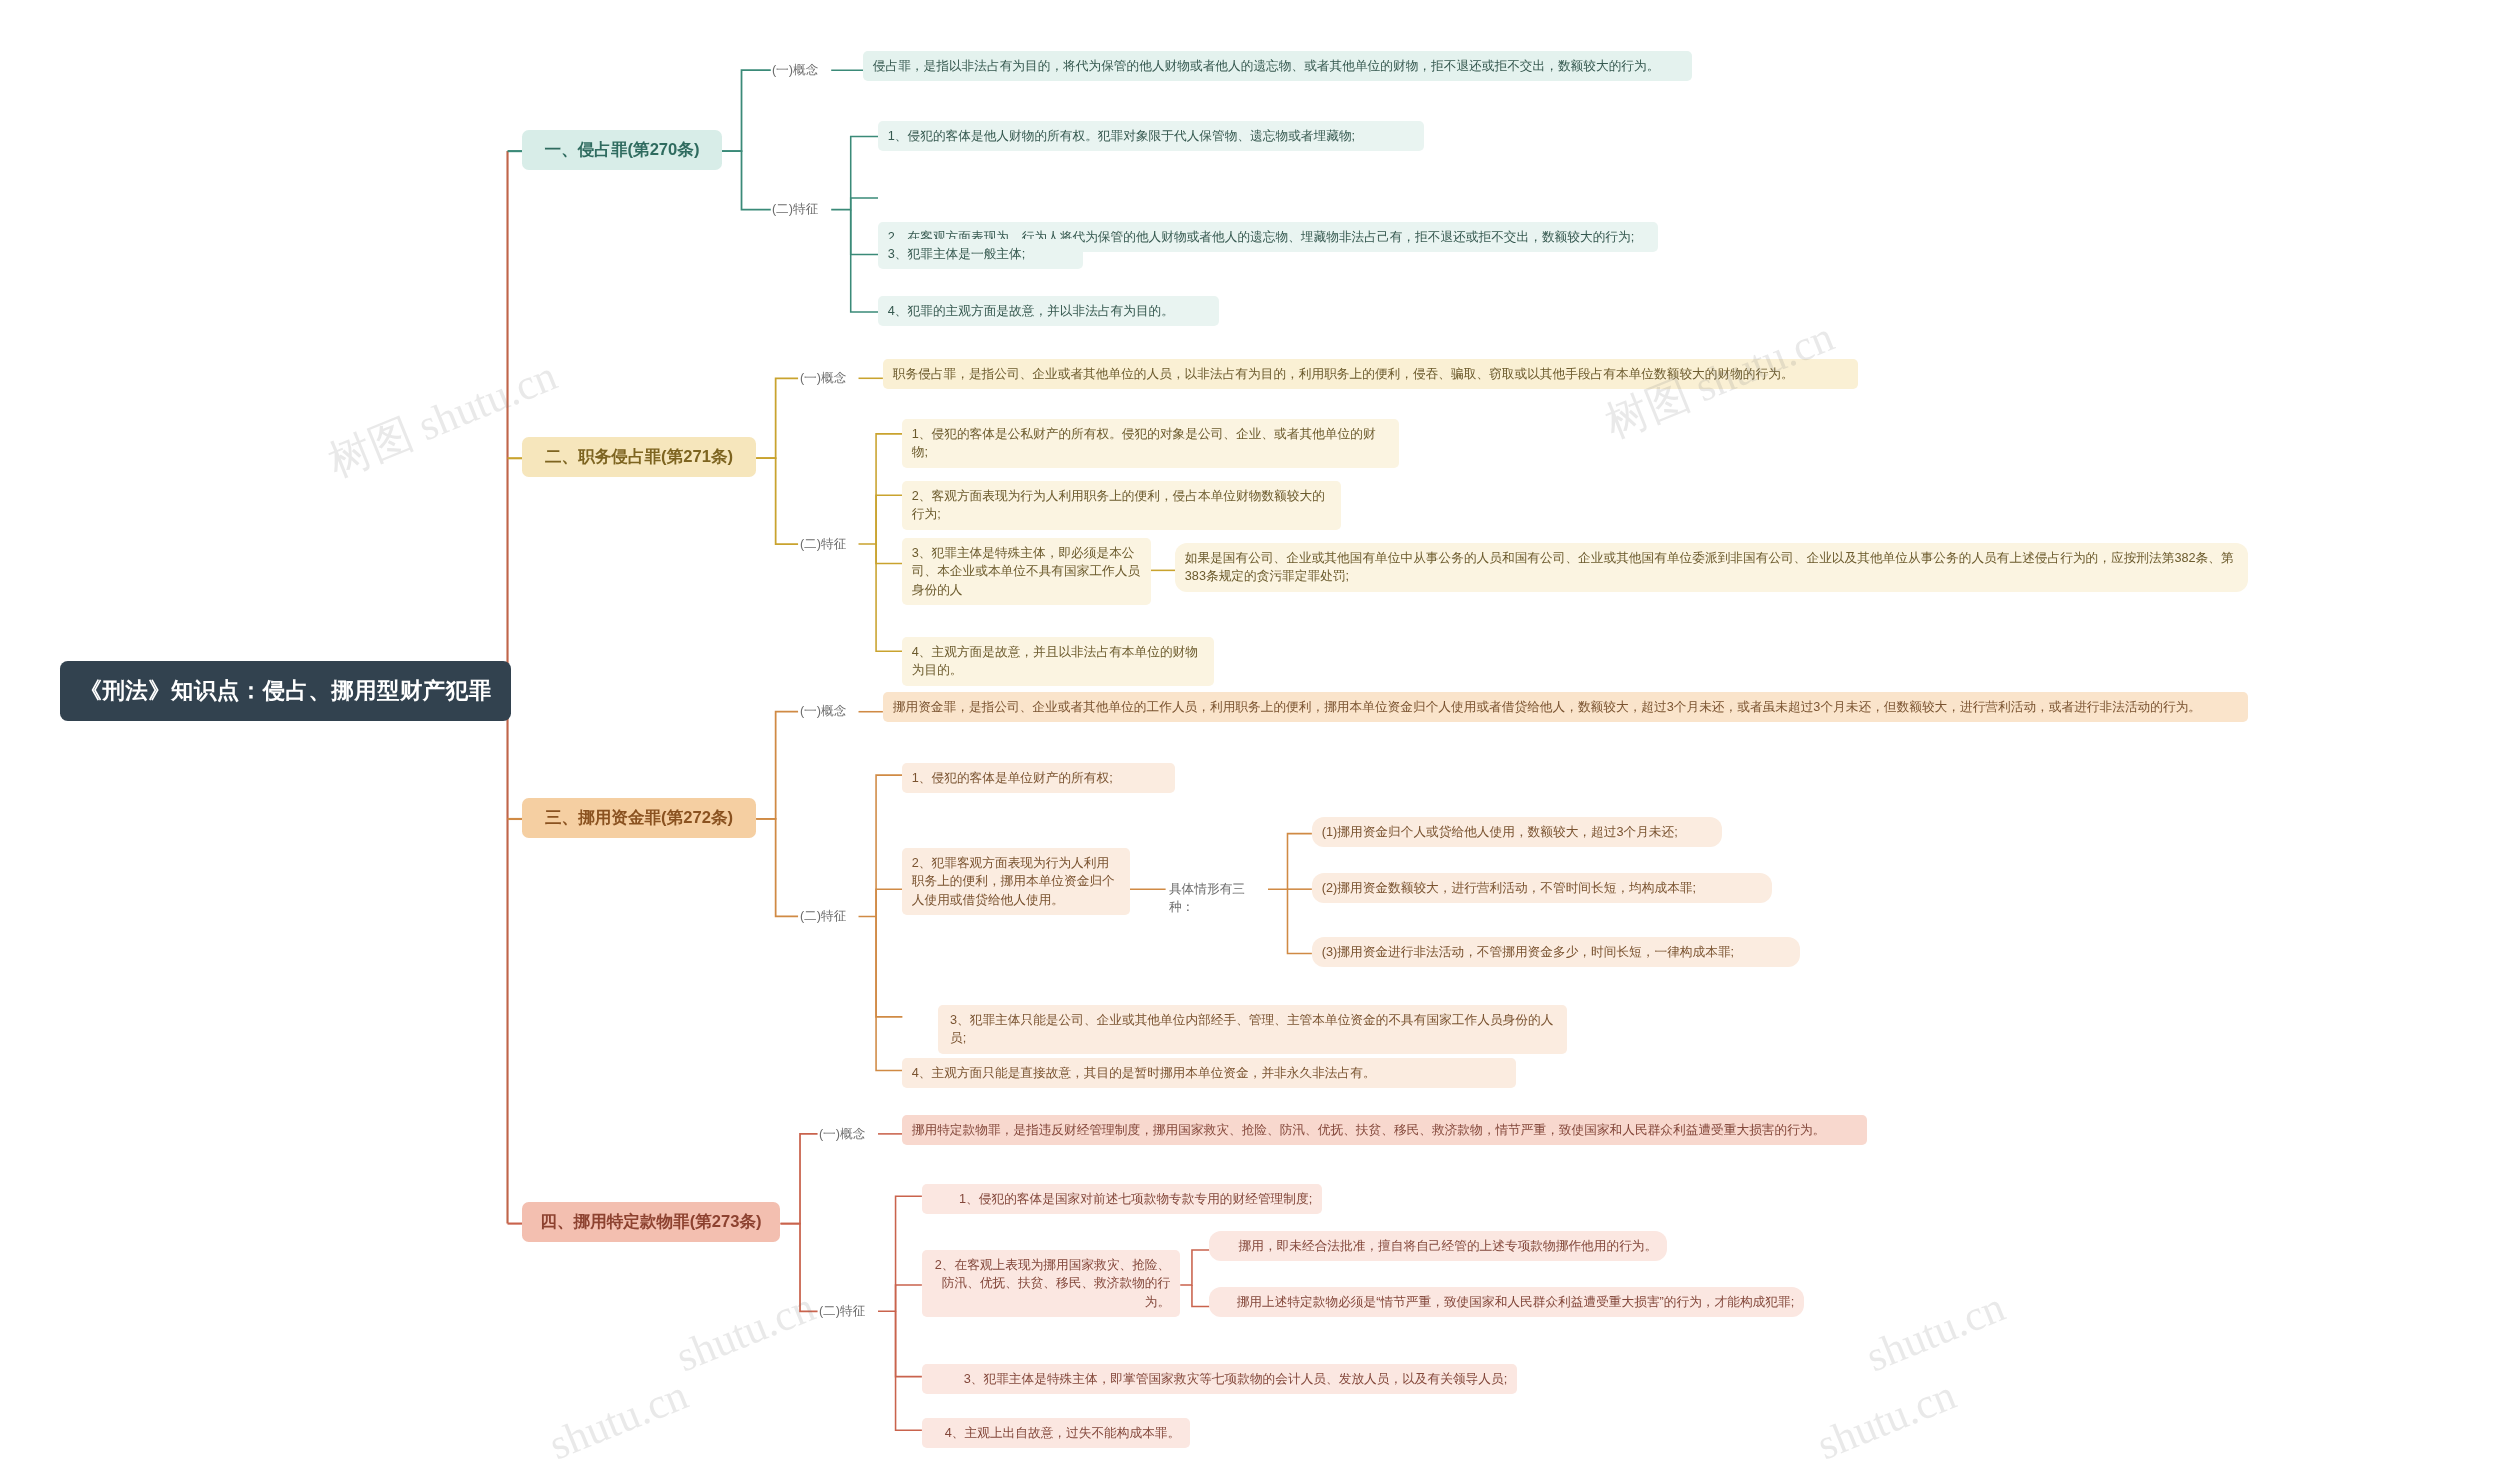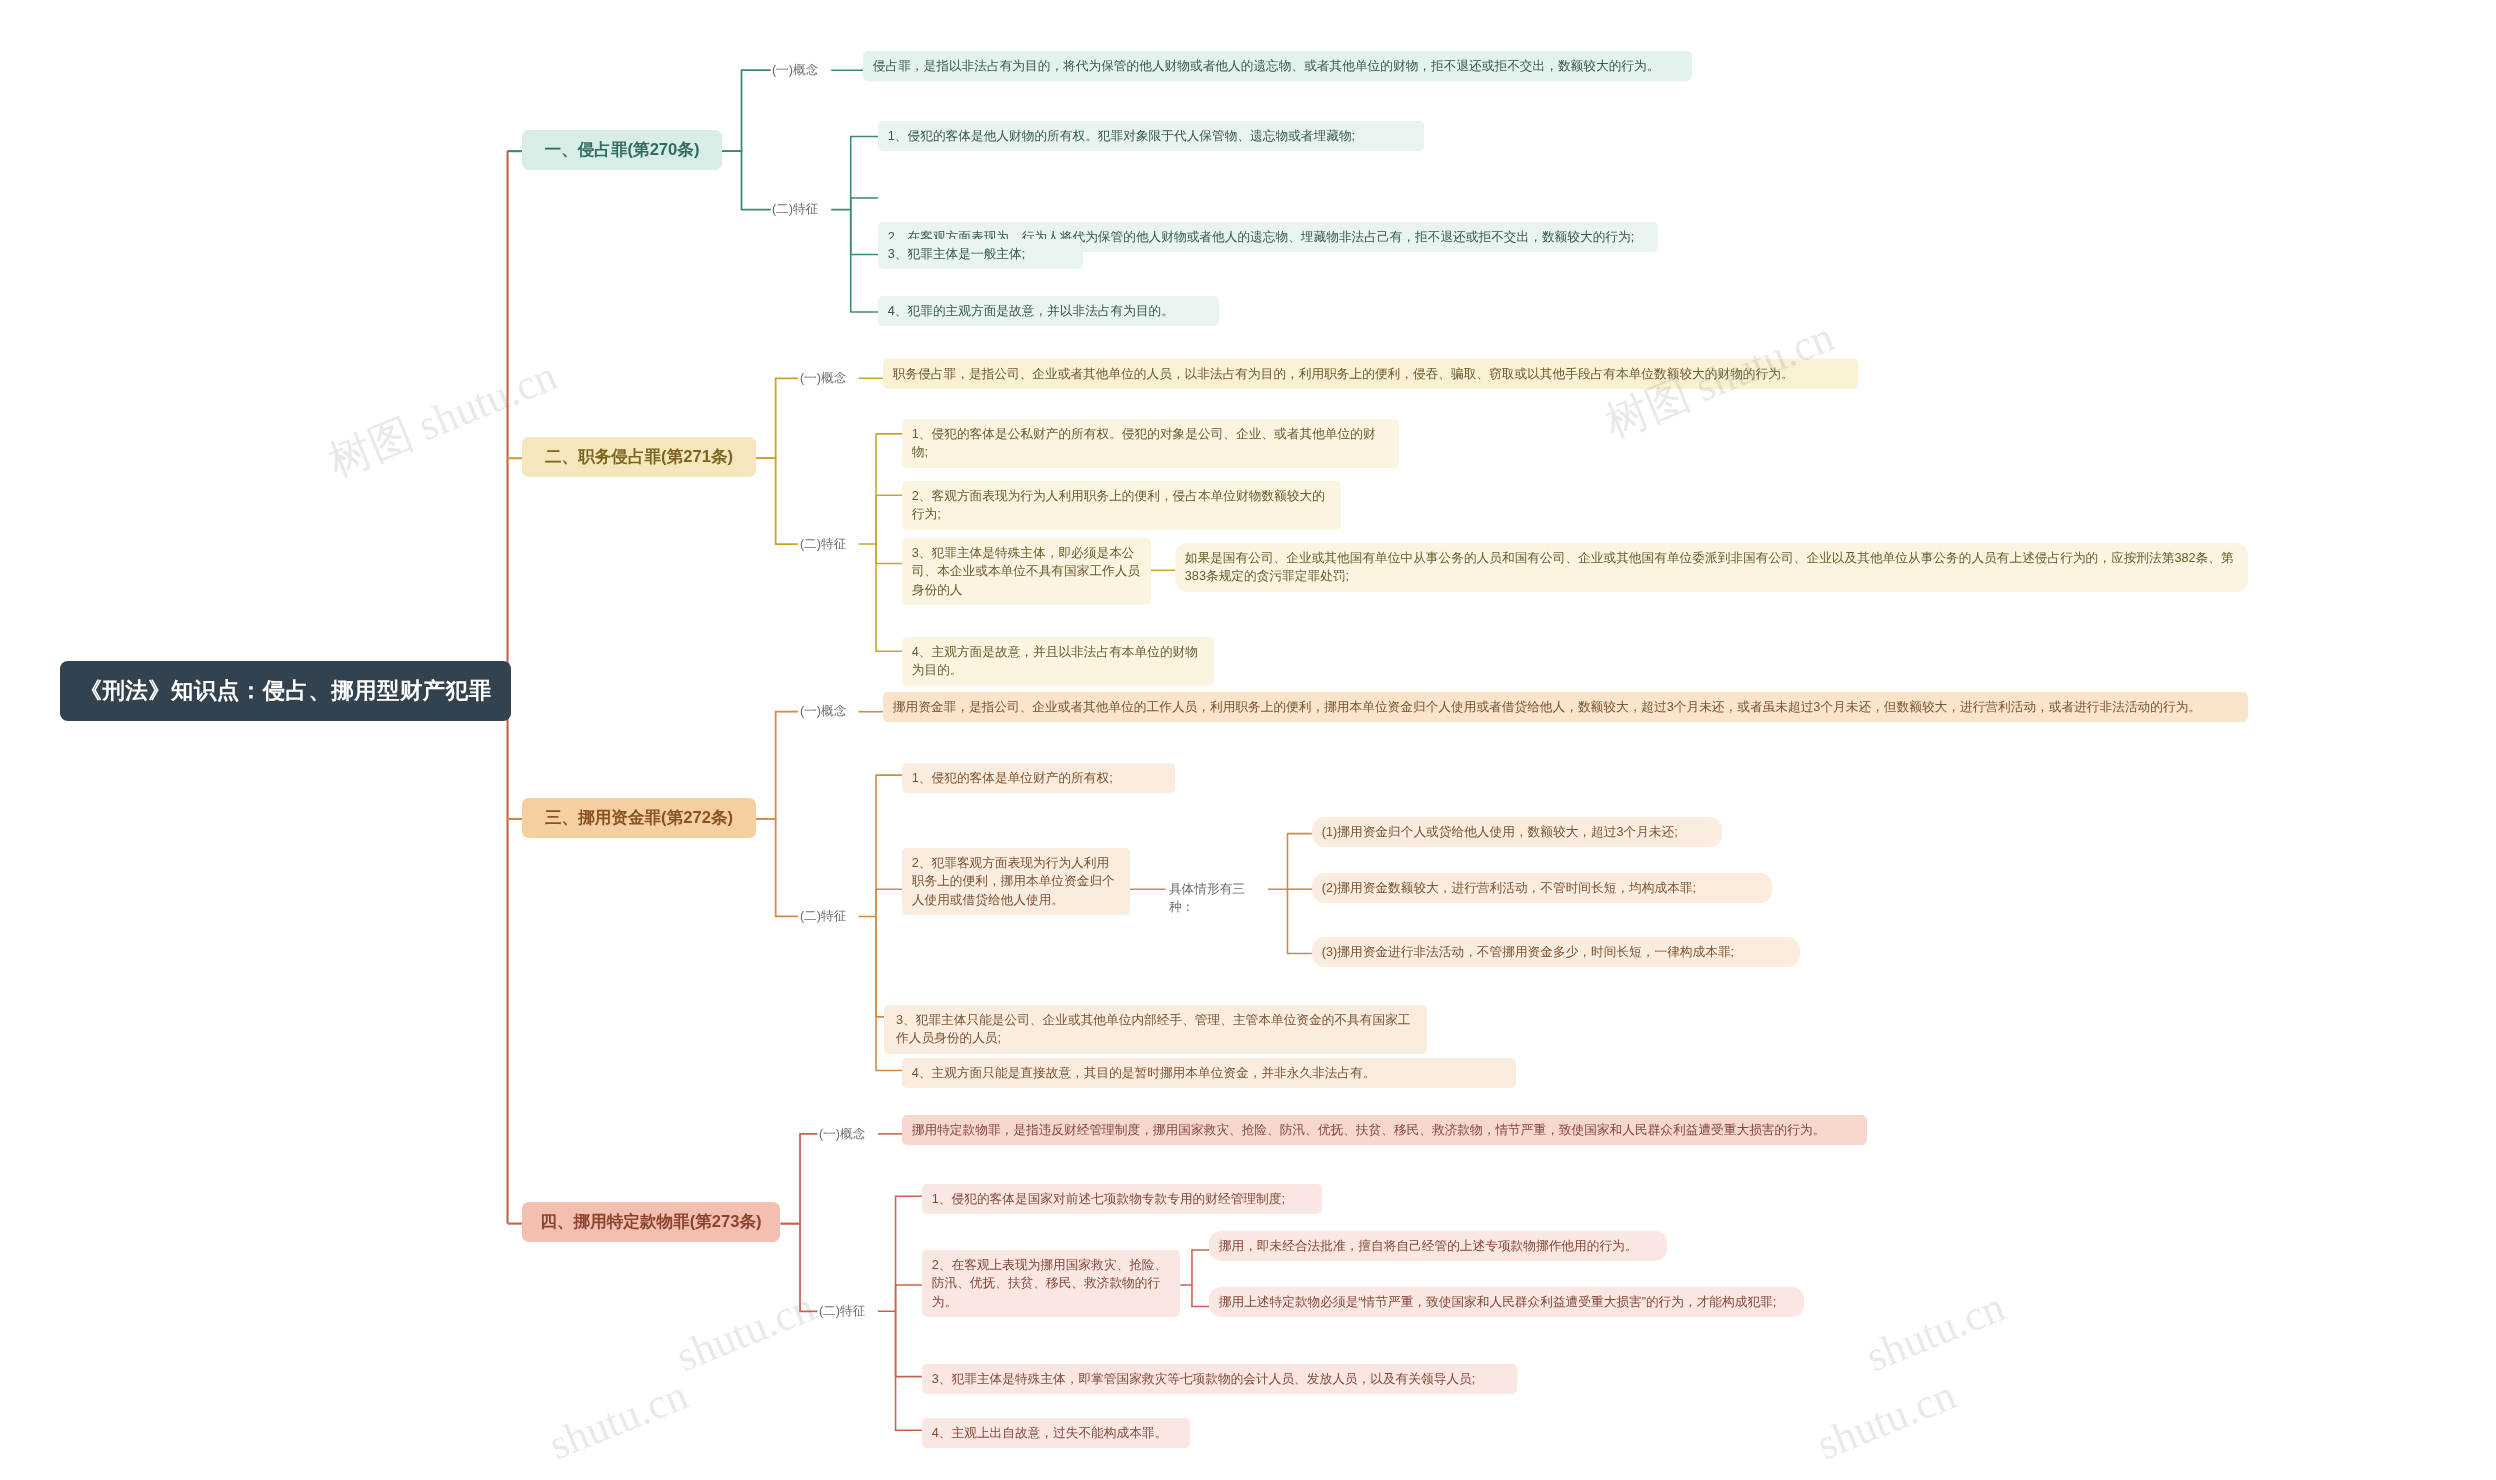--- a/index.html
+++ b/index.html
@@ -74,21 +74,21 @@
   .t-yellow-1 { background:#f6e6bc; color:#7d6420; }
   .t-yellow-2 { background:#faf0d4; color:#6b5a2c; }
   .t-yellow-3 { background:#fbf4e1; color:#6b5a2c; }
 
   .t-orange-1 { background:#f5cfa2; color:#8a5220; }
   .t-orange-2 { background:#fae4cb; color:#7a5330; }
   .t-orange-3 { background:#fbece0; color:#7a5330; }
 
   .t-red-1    { background:#f3bfb0; color:#8d4230; }
   .t-red-2    { background:#f8d8ce; color:#83473a; }
-  .t-red-3    { background:#fbe7e1; color:#83473a; }
+  .t-red-3    { background:#fbe7e1; color:#83473a;text-align:right; }
 
   .label-plain { color:#6b6b6b; font-size:12.7px; }
 
   .wm {
     position: absolute;
     color: rgba(120,120,120,0.16);
     font-size: 43px;
     font-family: "Liberation Serif", serif;
     transform: rotate(-22deg);
     white-space: nowrap;
@@ -184,21 +184,21 @@
   <div class="node plain label-plain" style="left:796px; top:698px; width:62px;">(一)概念</div>
   <div class="node lvl3 t-orange-2" style="left:883px; top:692px; width:1365px;">挪用资金罪，是指公司、企业或者其他单位的工作人员，利用职务上的便利，挪用本单位资金归个人使用或者借贷给他人，数额较大，超过3个月未还，或者虽未超过3个月未还，但数额较大，进行营利活动，或者进行非法活动的行为。</div>
 
   <div class="node plain label-plain" style="left:796px; top:903px; width:62px;">(二)特征</div>
   <div class="node lvl3 t-orange-3" style="left:902px; top:763px; width:273px;">1、侵犯的客体是单位财产的所有权;</div>
   <div class="node lvl3 t-orange-3" style="left:902px; top:848px; width:228px;">2、犯罪客观方面表现为行为人利用职务上的便利，挪用本单位资金归个人使用或借贷给他人使用。</div>
   <div class="node plain label-plain" style="left:1165px; top:876px; width:107px;">具体情形有三种：</div>
   <div class="node lvl4 t-orange-3" style="left:1312px; top:817px; width:410px;">(1)挪用资金归个人或贷给他人使用，数额较大，超过3个月未还;</div>
   <div class="node lvl4 t-orange-3" style="left:1312px; top:873px; width:460px;">(2)挪用资金数额较大，进行营利活动，不管时间长短，均构成本罪;</div>
   <div class="node lvl4 t-orange-3" style="left:1312px; top:937px; width:488px;">(3)挪用资金进行非法活动，不管挪用资金多少，时间长短，一律构成本罪;</div>
-  <div class="node lvl3 t-orange-3" style="left:884px; top:1005px; width:543px;padding-left:12px;">3、犯罪主体只能是公司、企业或其他单位内部经手、管理、主管本单位资金的不具有国家工作人员身份的人员;</div>
+  <div class="node lvl3 t-orange-3" style="left:938px; top:1005px; width:629px;padding-left:12px;">3、犯罪主体只能是公司、企业或其他单位内部经手、管理、主管本单位资金的不具有国家工作人员身份的人员;</div>
   <div class="node lvl3 t-orange-3" style="left:902px; top:1058px; width:614px;">4、主观方面只能是直接故意，其目的是暂时挪用本单位资金，并非永久非法占有。</div>
 
   <div class="node lvl1 t-red-1" style="left:522px; top:1202px; width:258px;">四、挪用特定款物罪(第273条)</div>
 
   <div class="node plain label-plain" style="left:815px; top:1121px; width:62px;">(一)概念</div>
   <div class="node lvl3 t-red-2" style="left:902px; top:1115px; width:965px;">挪用特定款物罪，是指违反财经管理制度，挪用国家救灾、抢险、防汛、优抚、扶贫、移民、救济款物，情节严重，致使国家和人民群众利益遭受重大损害的行为。</div>
 
   <div class="node plain label-plain" style="left:815px; top:1298px; width:62px;">(二)特征</div>
   <div class="node lvl3 t-red-3" style="left:922px; top:1184px; width:400px;">1、侵犯的客体是国家对前述七项款物专款专用的财经管理制度;</div>
   <div class="node lvl3 t-red-3" style="left:922px; top:1250px; width:258px;">2、在客观上表现为挪用国家救灾、抢险、防汛、优抚、扶贫、移民、救济款物的行为。</div>

